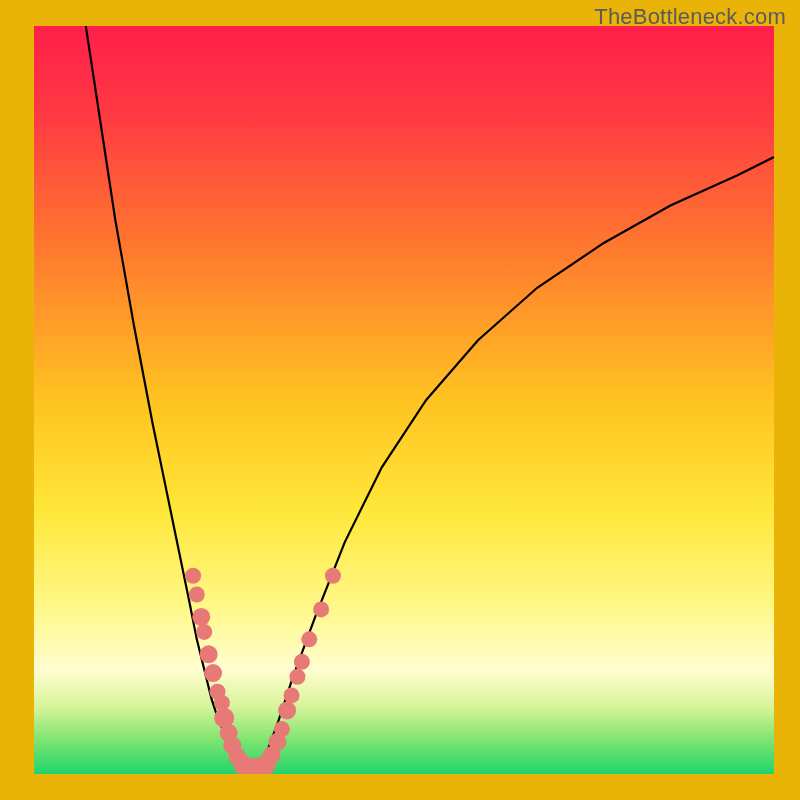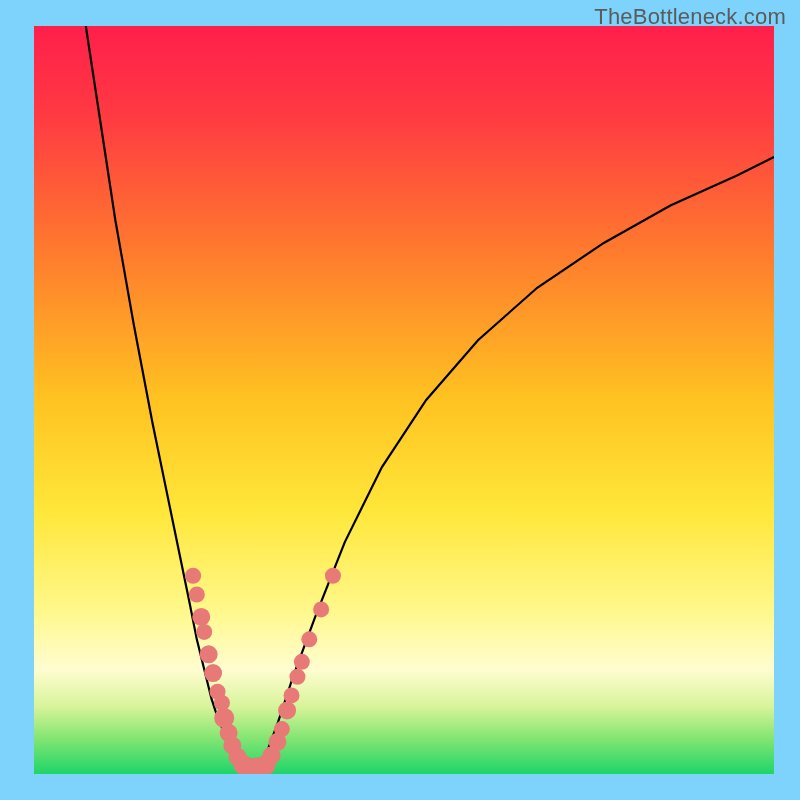--- a/index.html
+++ b/index.html
@@ -8,21 +8,21 @@
     width: 800px;
     height: 800px;
     overflow: hidden;
     background: #000;
     font-family: Arial, Helvetica, sans-serif;
   }
   .frame {
     position: absolute;
     top: 0; left: 0;
     width: 800px; height: 800px;
-    background: #7dd3fc;
+    background: #eab308;
   }
   .plot-area {
     position: absolute;
     top: 26px;
     left: 34px;
     width: 740px;
     height: 748px;
     overflow: hidden;
   }
   .watermark {

